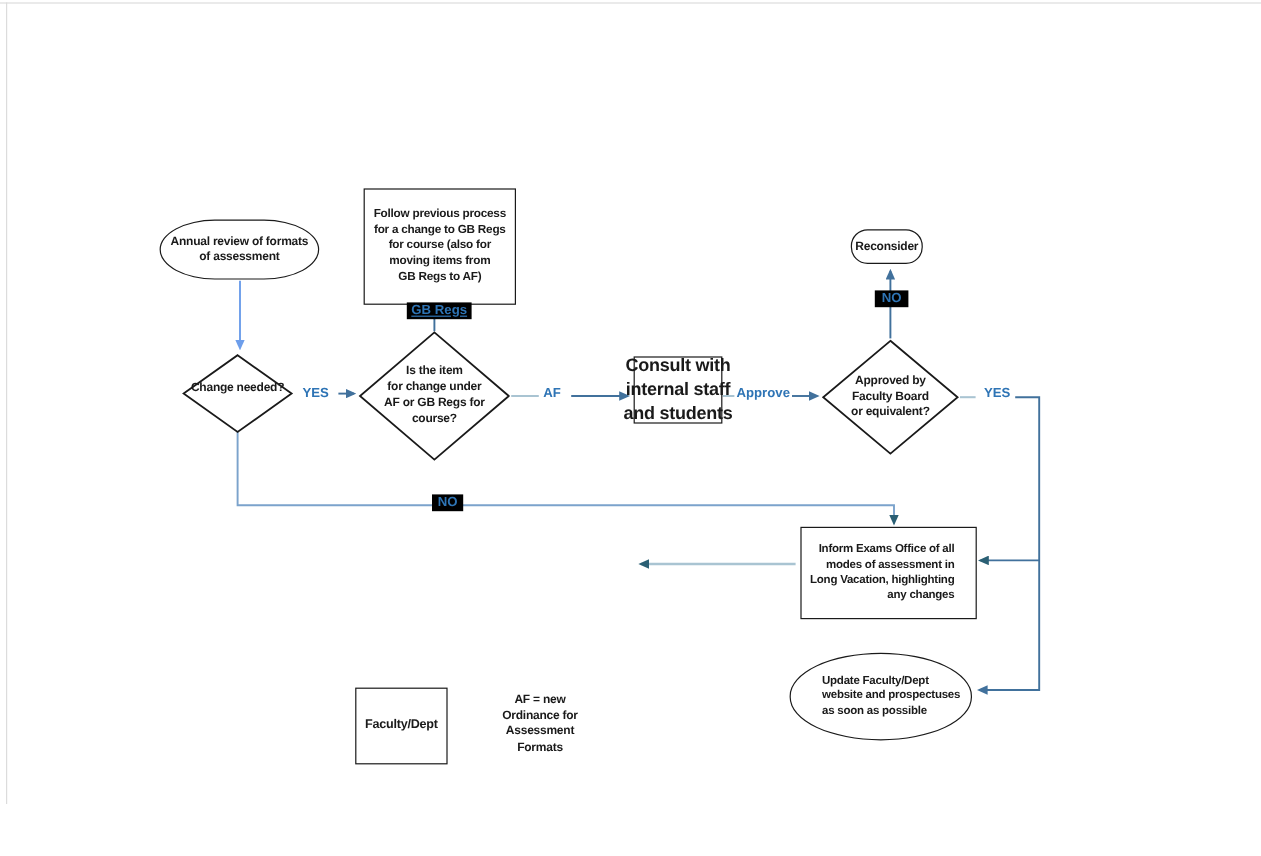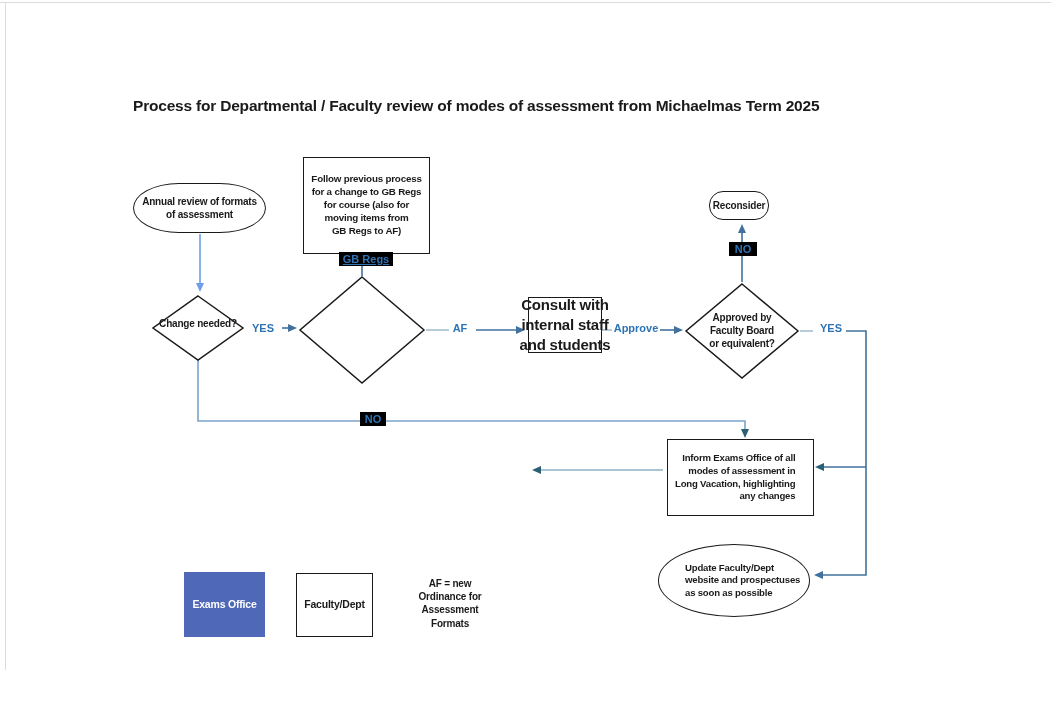--- a/index.html
+++ b/index.html
@@ -69,21 +69,20 @@
     <polyline points="846,331 866,331 866,575 816,575" fill="none" stroke="#41719c" stroke-width="1.6" marker-end="url(#mSteel)"></polyline>
     <line x1="866" y1="467" x2="817" y2="467" stroke="#41719c" stroke-width="1.6" marker-end="url(#mDark)"></line>
     <polyline points="198,360 198,421 745,421 745,436" fill="none" stroke="#7ba3cc" stroke-width="1.6" marker-end="url(#mDark)"></polyline>
     <line x1="663" y1="470" x2="534" y2="470" stroke="#a9c4d2" stroke-width="2" marker-end="url(#mDark)"></line>
 
     <polygon points="198,296 243,328 198,360 153,328" fill="#ffffff" stroke="#1a1a1a" stroke-width="1.5"></polygon>
     <polygon points="362,277 424,330 362,383 300,330" fill="#ffffff" stroke="#1a1a1a" stroke-width="1.5"></polygon>
     <polygon points="742,284 798,331 742,378 686,331" fill="#ffffff" stroke="#1a1a1a" stroke-width="1.5"></polygon>
   </svg>
 
-  <div class="title">Process for Departmental / Faculty review of modes of assessment from Michaelmas Term 2025</div>
 
   <div class="node shape oval-annual">Annual review of formats
 of assessment</div>
   <div class="node shape box-follow">Follow previous process
 for a change to GB Regs
 for course (also for
 moving items from
 GB Regs to AF)</div>
   <div class="node shape box-consult">Consult with
 internal staff
@@ -91,32 +90,35 @@
   <div class="node shape oval-reconsider">Reconsider</div>
   <div class="node shape box-inform">Inform Exams Office of all
 modes of assessment in
 Long Vacation, highlighting
 any changes</div>
   <div class="node shape oval-update">Update Faculty/Dept
 website and prospectuses
 as soon as possible</div>
 
   <div class="node dtext d1text">Change needed?</div>
+  <div class="node dtext d2text">Is the item
+for change under
+AF or GB Regs for
+course?</div>
   <div class="node dtext d3text">Approved by
 Faculty Board
 or equivalent?</div>
 
   <div class="lbl" style="left:246px;top:321px;width:34px;">YES</div>
   <div class="lbl lblbg" style="left:339px;top:252px;width:54px;text-decoration:underline;">GB Regs</div>
   <div class="lbl" style="left:444px;top:321px;width:32px;">AF</div>
   <div class="lbl" style="left:604px;top:321px;width:64px;">Approve</div>
   <div class="lbl lblbg" style="left:729px;top:242px;width:28px;">NO</div>
   <div class="lbl" style="left:814px;top:321px;width:34px;">YES</div>
   <div class="lbl lblbg" style="left:360px;top:412px;width:26px;">NO</div>
 
-  <div class="node legend-blue">Exams Office</div>
   <div class="node shape legend-white">Faculty/Dept</div>
   <div class="node af-note">AF = new
 Ordinance for
 Assessment
 Formats</div>
 
 </div>
 
 </body></html>

